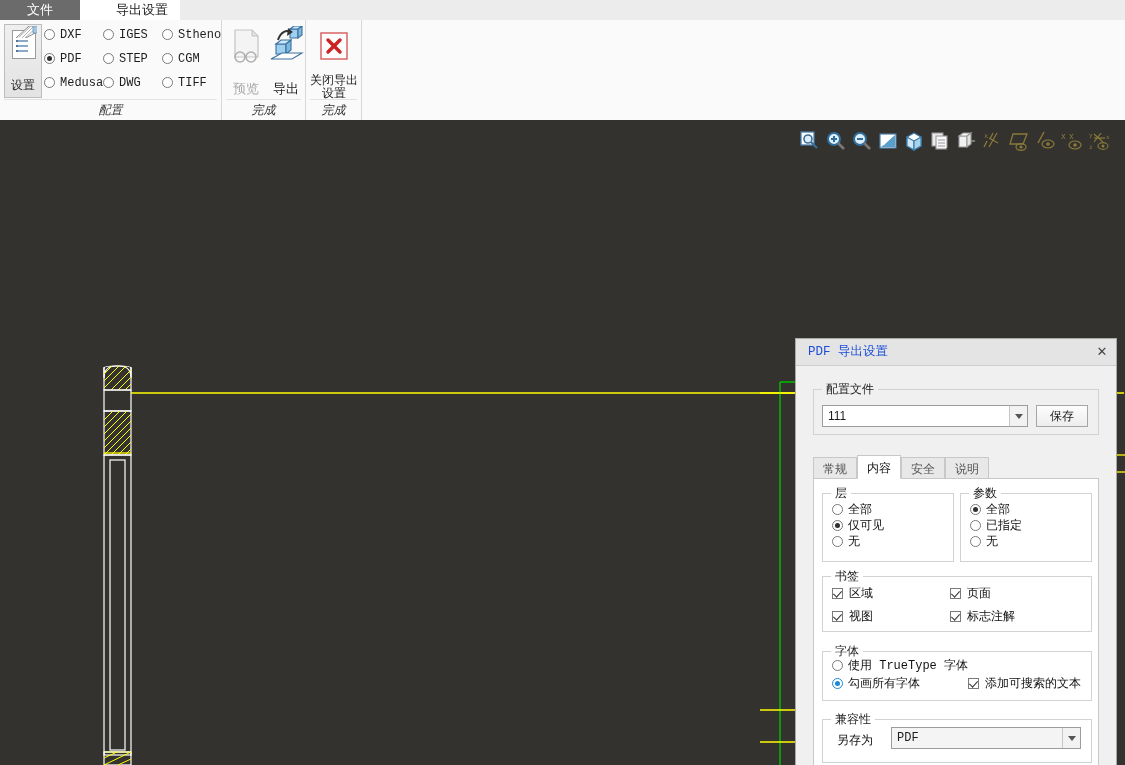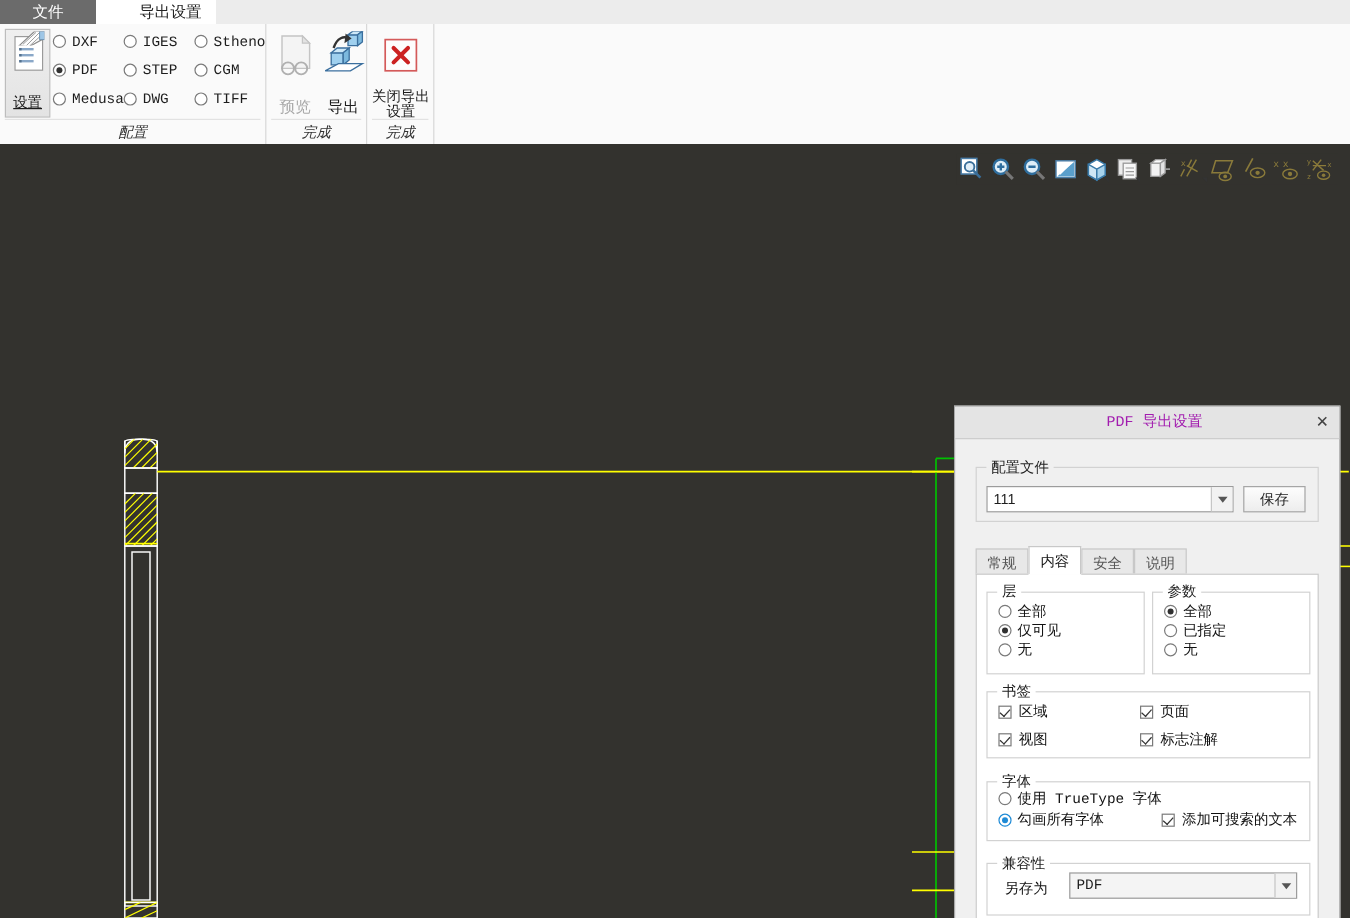--- a/index.html
+++ b/index.html
@@ -21,21 +21,21 @@
        border-bottom:1px solid #cfcfcf;}
 
   .grp{position:absolute;top:0;height:100px;border-right:1px solid #d8d8d8;box-sizing:border-box;}
   .grp .glabel{position:absolute;bottom:1px;left:0;right:0;text-align:center;font-size:12px;color:#333;font-style:italic;}
   .grp .gsep{position:absolute;bottom:20px;left:4px;right:4px;height:1px;background:#e2e2e2;}
 
   
   #grp-config{left:0;width:222px;}
   #settings-btn{position:absolute;left:4px;top:4px;width:36px;height:72px;
       background:linear-gradient(#efefef,#e3e3e3);border:1px solid #bdbdbd;}
-  #settings-btn .cap{position:absolute;bottom:3px;left:0;right:0;text-align:center;font-size:12px;text-decoration:underline;}
+  #settings-btn .cap{position:absolute;bottom:3px;left:0;right:0;text-align:center;font-size:12px;}
   .docicon{position:absolute;left:7px;top:5px;width:22px;height:27px;background:#fff;
       border:1px solid #9a9a9a;}
   .docicon .ln{position:absolute;left:3px;height:2px;background:#8aa8c8;}
   .docicon .bu{position:absolute;left:3px;width:2px;height:2px;background:#55738f;}
   .pencil{position:absolute;left:10px;top:1px;width:22px;height:12px;overflow:hidden;}
 
   
   .rgrid{position:absolute;left:44px;top:4px;}
   .ritem{position:absolute;height:22px;line-height:22px;font-size:12px;
       font-family:"Liberation Mono","DejaVu Sans Mono",monospace;white-space:nowrap;}
@@ -58,22 +58,22 @@
   
   #gtoolbar{position:absolute;left:797px;top:8px;width:318px;height:26px;
       background:#33322e;}
   .ticon{position:absolute;top:2px;width:22px;height:22px;}
 
   
   #dialog{position:absolute;left:795px;top:218px;width:320px;height:528px;
       background:#f0f0f0;border:1px solid #a9a9a9;box-shadow:0 0 0 0 rgba(0,0,0,0);}
   #dlg-title{position:absolute;left:0;top:0;right:0;height:26px;background:#e4e4e4;
       border-bottom:1px solid #cdcdcd;}
-  #dlg-title .t{position:absolute;left:0;right:0;top:0;height:26px;line-height:26px;text-align:center;
-      font-size:12.5px;font-family:"Liberation Mono","DejaVu Sans Mono",monospace;color:#a21caf;padding-left:12px;}
+  #dlg-title .t{position:absolute;left:0;right:0;top:0;height:26px;line-height:26px;text-align:left;
+      font-size:12.5px;font-family:"Liberation Mono","DejaVu Sans Mono",monospace;color:#1d4ed8;padding-left:12px;}
   #dlg-close{position:absolute;right:4px;top:4px;width:20px;height:18px;line-height:18px;text-align:center;
       font-size:13px;color:#444;cursor:default;}
 
   .fs{position:absolute;border:1px solid #d2d2d2;background:#f0f0f0;box-sizing:border-box;}
   .fs>.leg{position:absolute;left:8px;top:-9px;background:#f0f0f0;padding:0 4px;font-size:12px;color:#222;}
   .combo{position:absolute;background:#fff;border:1px solid #9c9c9c;box-sizing:border-box;}
   .combo .val{position:absolute;left:5px;top:0;line-height:20px;font-size:12px;}
   .combo .arrow{position:absolute;right:0;top:0;width:18px;height:100%;background:#f2f2f2;
       border-left:1px solid #c6c6c6;box-sizing:border-box;}
   .combo .arrow::after{content:"";position:absolute;left:5px;top:8px;border-left:4px solid transparent;

